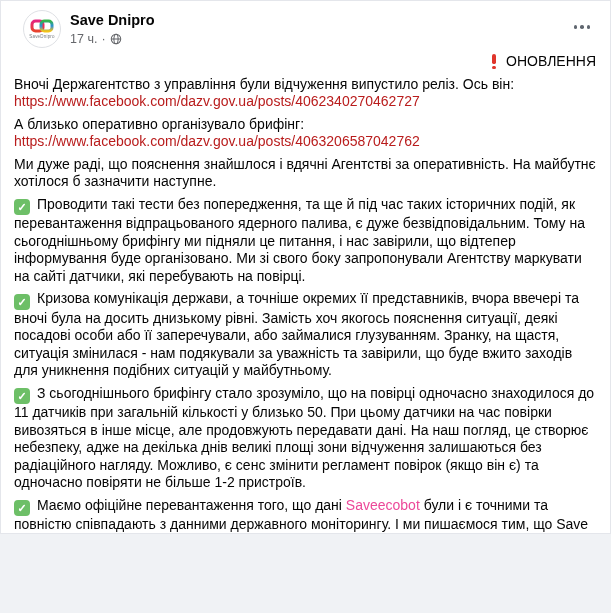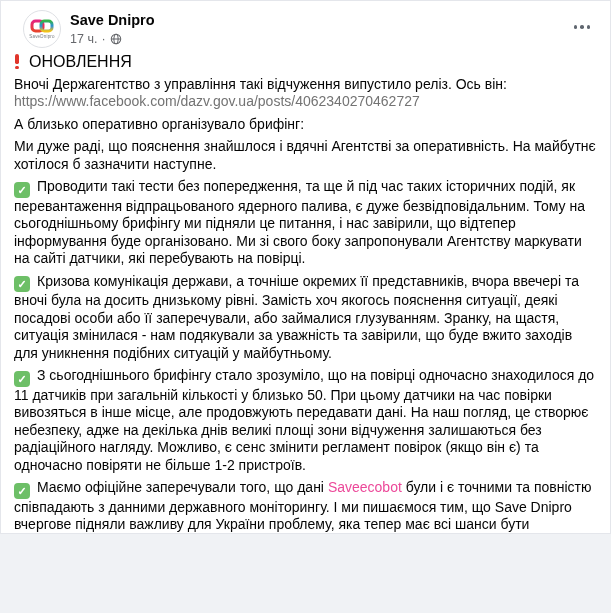--- a/index.html
+++ b/index.html
@@ -74,21 +74,21 @@
 
   
   .body {
     padding: 3px 14px 0 13px;
     font-size: 14px;
     line-height: 17.5px;
     color: #050505;
   }
   .body p { margin: 0 0 5px 0; }
 
-  .update-line { display: flex; align-items: center; font-size: 16px; }
+  .update-line { display: flex; align-items: center; font-size: 14px; justify-content: flex-end; }
   .excl {
     display: inline-flex;
     flex-direction: column;
     align-items: center;
     width: 6px;
     height: 15px;
     margin-right: 9px;
     flex: 0 0 auto;
   }
   .excl .bar {
@@ -111,21 +111,21 @@
     color: #ffffff;
     font-size: 11px;
     font-weight: 700;
     line-height: 16px;
     text-align: center;
     vertical-align: -2.5px;
     margin-right: 7px;
   }
 
   .plain-url {
-    color: #737373;
+    color: #b91c1c;
     text-decoration: none;
     cursor: pointer;
     word-break: break-all;
   }
   .inline-link {
     color: #ec4899;
     text-decoration: none;
     cursor: pointer;
   }
   .globe-icon { display: inline-flex; }
@@ -179,41 +179,42 @@
 
     <p class="update-line">
       <span class="excl">
         <span class="bar"></span>
         <span class="dot"></span>
       </span>
       <span>ОНОВЛЕННЯ</span>
     </p>
 
     <p>
-      <span>Вночі Держагентство з управління такі відчуження випустило реліз. Ось він:</span><br>
+      <span>Вночі Держагентство з управління були відчуження випустило реліз. Ось він:</span><br>
       <a class="plain-url">https://www.facebook.com/dazv.gov.ua/posts/4062340270462727</a>
     </p>
 
     <p>
       <span>А близько оперативно організувало брифінг:</span><br>
+      <a class="plain-url">https://www.facebook.com/dazv.gov.ua/posts/4063206587042762</a>
     </p>
 
 
     <p>Ми дуже раді, що пояснення знайшлося і вдячні Агентстві за оперативність. На майбутнє хотілося б зазначити наступне.</p>
 
     <p>
       <span class="check">✓</span><span>Проводити такі тести без попередження, та ще й під час таких історичних подій, як перевантаження відпрацьованого ядерного палива, є дуже безвідповідальним. Тому на сьогоднішньому брифінгу ми підняли це питання, і нас завірили, що відтепер інформування буде організовано. Ми зі свого боку запропонували Агентству маркувати на сайті датчики, які перебувають на повірці.</span>
     </p>
 
     <p>
       <span class="check">✓</span><span>Кризова комунікація держави, а точніше окремих її представників, вчора ввечері та вночі була на досить днизькому рівні. Замість хоч якогось пояснення ситуації, деякі посадові особи або її заперечували, або займалися глузуванням. Зранку, на щастя, ситуація змінилася - нам подякували за уважність та завірили, що буде вжито заходів для уникнення подібних ситуацій у майбутньому.</span>
     </p>
 
     <p>
       <span class="check">✓</span><span>З сьогоднішнього брифінгу стало зрозуміло, що на повірці одночасно знаходилося до 11 датчиків при загальній кількості у близько 50. При цьому датчики на час повірки вивозяться в інше місце, але продовжують передавати дані. На наш погляд, це створює небезпеку, адже на декілька днів великі площі зони відчуження залишаються без радіаційного нагляду. Можливо, є сенс змінити регламент повірок (якщо він є) та одночасно повіряти не більше 1-2 пристроїв.</span>
     </p>
 
     <p>
-      <span class="check">✓</span><span>Маємо офіційне заперечували того, що дані </span><a class="inline-link">Saveecobot</a><span> були і є точними та повністю співпадають з данними державного моніторингу. І ми пишаємося тим, що Save Dnipro вчергове підняли важливу для України проблему, яка тепер має всі шанси бути вирішеною у короткі строки.</span>
+      <span class="check">✓</span><span>Маємо офіційне перевантаження того, що дані </span><a class="inline-link">Saveecobot</a><span> були і є точними та повністю співпадають з данними державного моніторингу. І ми пишаємося тим, що Save Dnipro вчергове підняли важливу для України проблему, яка тепер має всі шанси бути вирішеною у короткі строки.</span>
     </p>
 
   </div>
 </div>
 
 </body></html>

